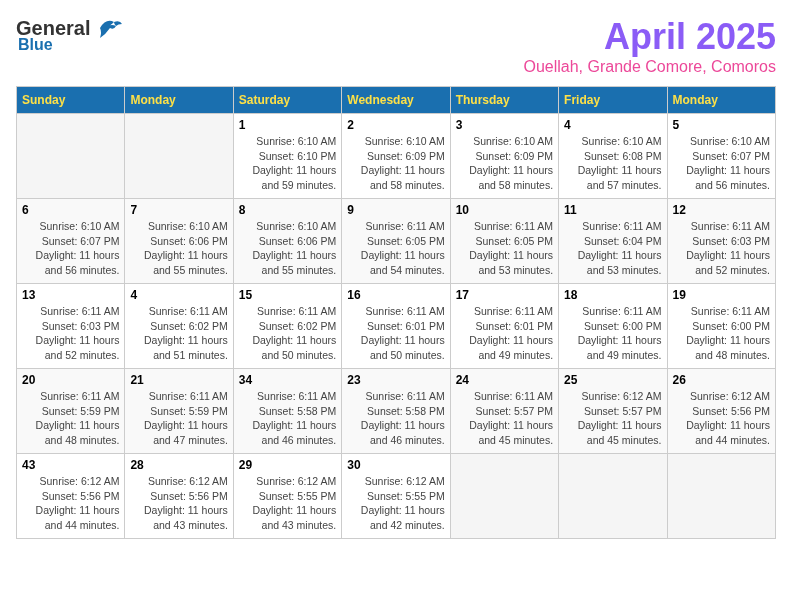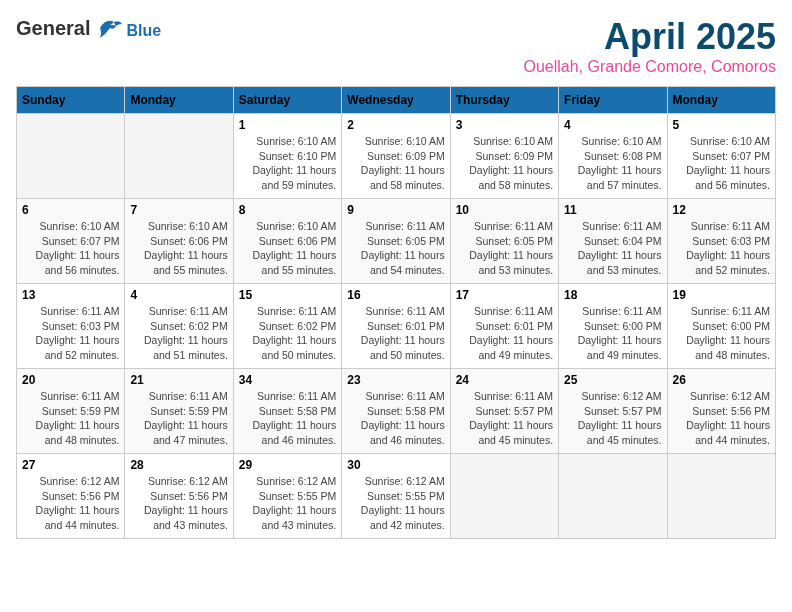--- a/index.html
+++ b/index.html
@@ -11,47 +11,47 @@
       padding: 16px;
     }
     .header-area {
       display: flex;
       justify-content: space-between;
       align-items: flex-start;
       margin-bottom: 10px;
     }
     .logo {
       display: flex;
-      flex-direction: row;
-      align-items: flex-end;
+      flex-direction: column;
+      align-items: flex-start;
     }
     .logo-row {
       display: flex;
       align-items: center;
     }
     .title-area {
       text-align: right;
     }
     .main-title {
       font-size: 36px;
       font-weight: bold;
-      color: #0c4a6e;
+      color: #8b5cf6;
     }
     .subtitle {
       font-size: 16px;
       color: #ec4899;
     }
     .calendar {
       width: 100%;
       border-collapse: collapse;
       font-size: 11px;
     }
     .calendar th {
       background-color: #1a6faf;
-      color: #000000;
+      color: #fde047;
       text-align: left;
       padding: 6px 5px;
       font-size: 12px;
       border: 1px solid #ccc;
     }
     .calendar td {
       border: 1px solid #ccc;
       vertical-align: top;
       padding: 4px 5px;
       width: calc(100% / 7);
@@ -222,21 +222,21 @@
           <span class="day-number">25</span>
           <div class="day-info">Sunrise: 6:12 AM<br>Sunset: 5:57 PM<br>Daylight: 11 hours and 45 minutes.</div>
         </td>
         <td>
           <span class="day-number">26</span>
           <div class="day-info">Sunrise: 6:12 AM<br>Sunset: 5:56 PM<br>Daylight: 11 hours and 44 minutes.</div>
         </td>
       </tr>
       <tr class="week-row">
         <td>
-          <span class="day-number">27</span>
+          <span class="day-number">43</span>
           <div class="day-info">Sunrise: 6:12 AM<br>Sunset: 5:56 PM<br>Daylight: 11 hours and 44 minutes.</div>
         </td>
         <td>
           <span class="day-number">28</span>
           <div class="day-info">Sunrise: 6:12 AM<br>Sunset: 5:56 PM<br>Daylight: 11 hours and 43 minutes.</div>
         </td>
         <td>
           <span class="day-number">29</span>
           <div class="day-info">Sunrise: 6:12 AM<br>Sunset: 5:55 PM<br>Daylight: 11 hours and 43 minutes.</div>
         </td>

